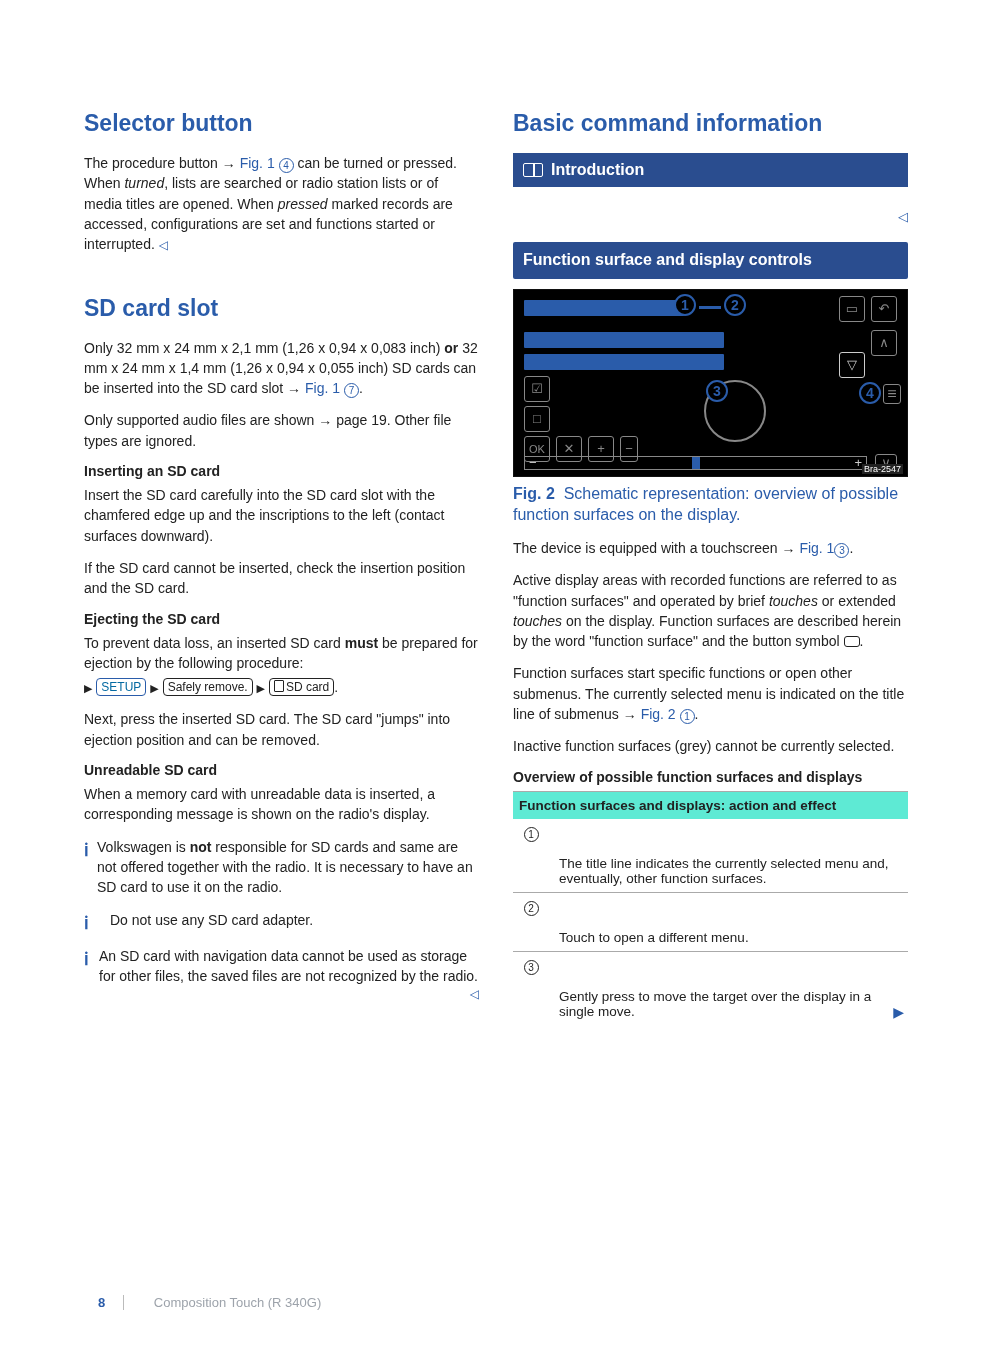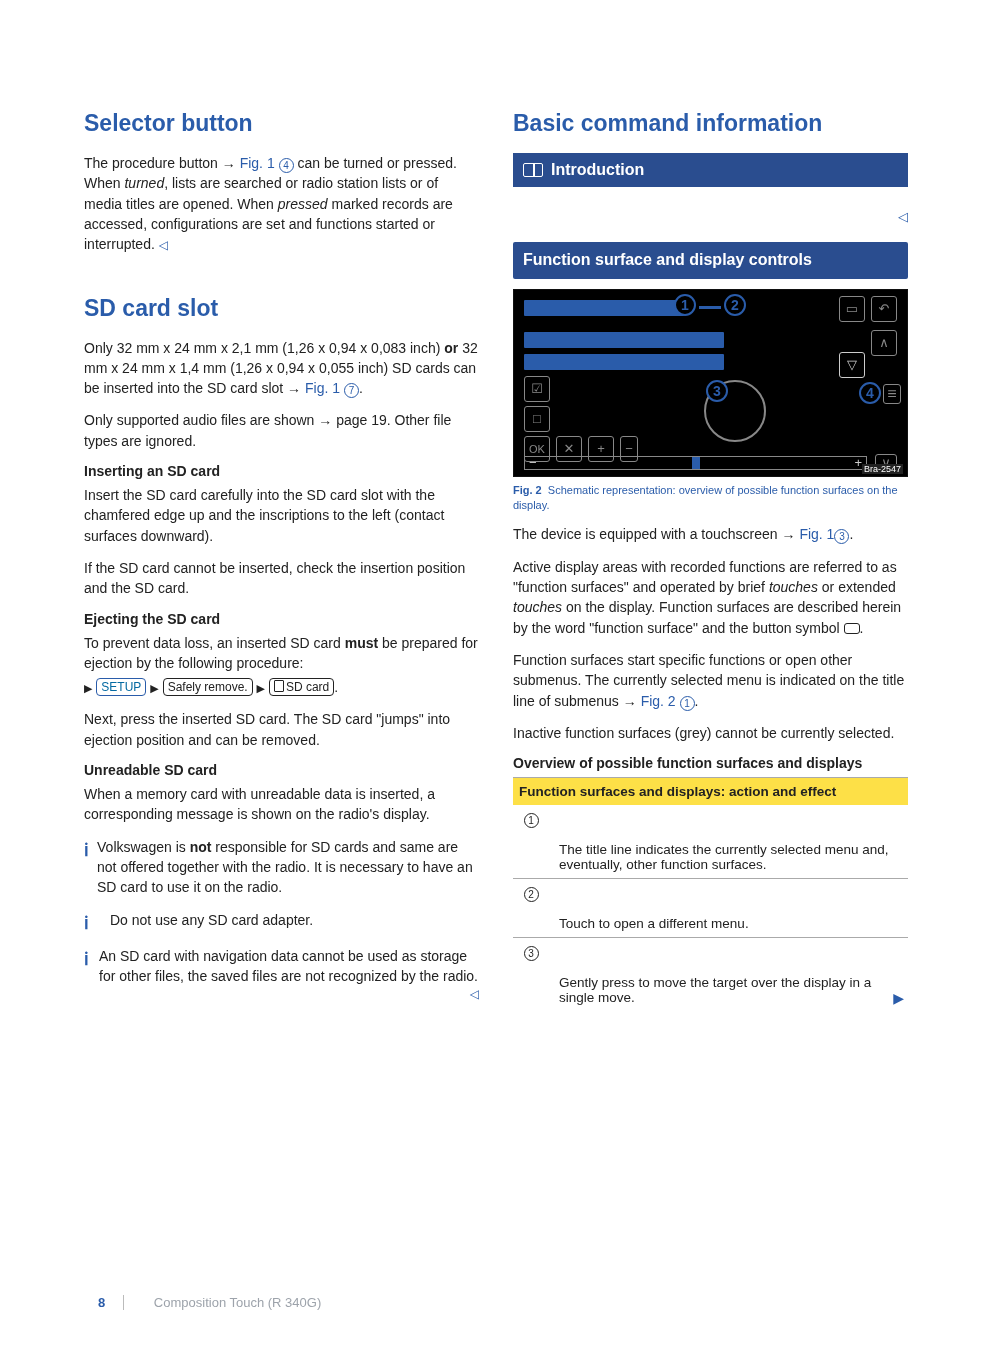--- a/index.html
+++ b/index.html
@@ -15,22 +15,22 @@
   .circnum.blue { color: #2a5caa; border-color: #2a5caa; }
   .pillbtn { display: inline-block; border: 1.2px solid #222; border-radius: 4px; padding: 0 4px; font-size: 12px; line-height: 16px; vertical-align: 1px; }
   .pillbtn.blue { border-color: #2a5caa; color: #0369a1; }
   .tri { color: #222; font-size: 11px; }
   .introbar { background: #2a4d8f; color: #fff; padding: 8px 10px; font-weight: bold; font-size: 16px; display: flex; align-items: center; gap: 8px; margin-bottom: 22px; }
   .introbar .bookicn { width: 20px; height: 14px; border: 1.5px solid #fff; border-radius: 2px; position: relative; }
   .introbar .bookicn::after { content: ""; position: absolute; left: 50%; top: 0; bottom: 0; width: 1.5px; background: #fff; }
   .subbar { background: #2a4d8f; color: #fff; padding: 8px 10px; font-weight: bold; font-size: 16px; line-height: 1.3; margin: 18px 0 10px 0; border-radius: 2px; }
   .trileft { text-align: right; color: #2a5caa; font-size: 13px; margin-bottom: 6px; }
   .figimg { border: 1px solid #111; width: 100%; height: 188px; background: #000; position: relative; margin-top: 2px; }
-  .figcap { color: #2a5caa; font-size: 11px; margin-top: 6px; line-height: 1.35; }
-  .tablehead { font-weight: bold; font-size: 13.5px; background: #fde047; padding: 6px 6px; border-top: 0.5px solid #aaa; margin-top: 4px; }
+  .figcap { color: #2a5caa; font-size: 16px; margin-top: 6px; line-height: 1.35; }
+  .tablehead { font-weight: bold; font-size: 13.5px; background: #5eead4; padding: 6px 6px; border-top: 0.5px solid #aaa; margin-top: 4px; }
   .trow { display: flex; border-bottom: 0.5px solid #aaa; padding: 6px 4px; font-size: 13.5px; gap: 14px; align-items: flex-start; }
   .trow .c1 { width: 28px; display: flex; justify-content: center; padding-top: 2px; }
   .trow .c2 { flex: 1; margin-top: 31px; }
   .infoicon { display: inline-block; width: 22px; vertical-align: top; color: #2a5caa; font-size: 18px; font-weight: bold; }
   .infoblock { display: flex; gap: 4px; margin-bottom: 12px; }
   .infoblock p { margin-bottom: 0; }
   .footer { position: absolute; bottom: 48px; left: 98px; font-size: 13px; color: #9da3ab; }
   .footer .pn { color: #2a5caa; font-weight: bold; margin-right: 14px; }
   .footer .sep { border-left: 1px solid #bbb; padding-left: 30px; }
   .sdicn { display: inline-block; width: 10px; height: 12px; border: 1px solid #222; border-radius: 1px; vertical-align: -1px; margin-right: 2px; }

